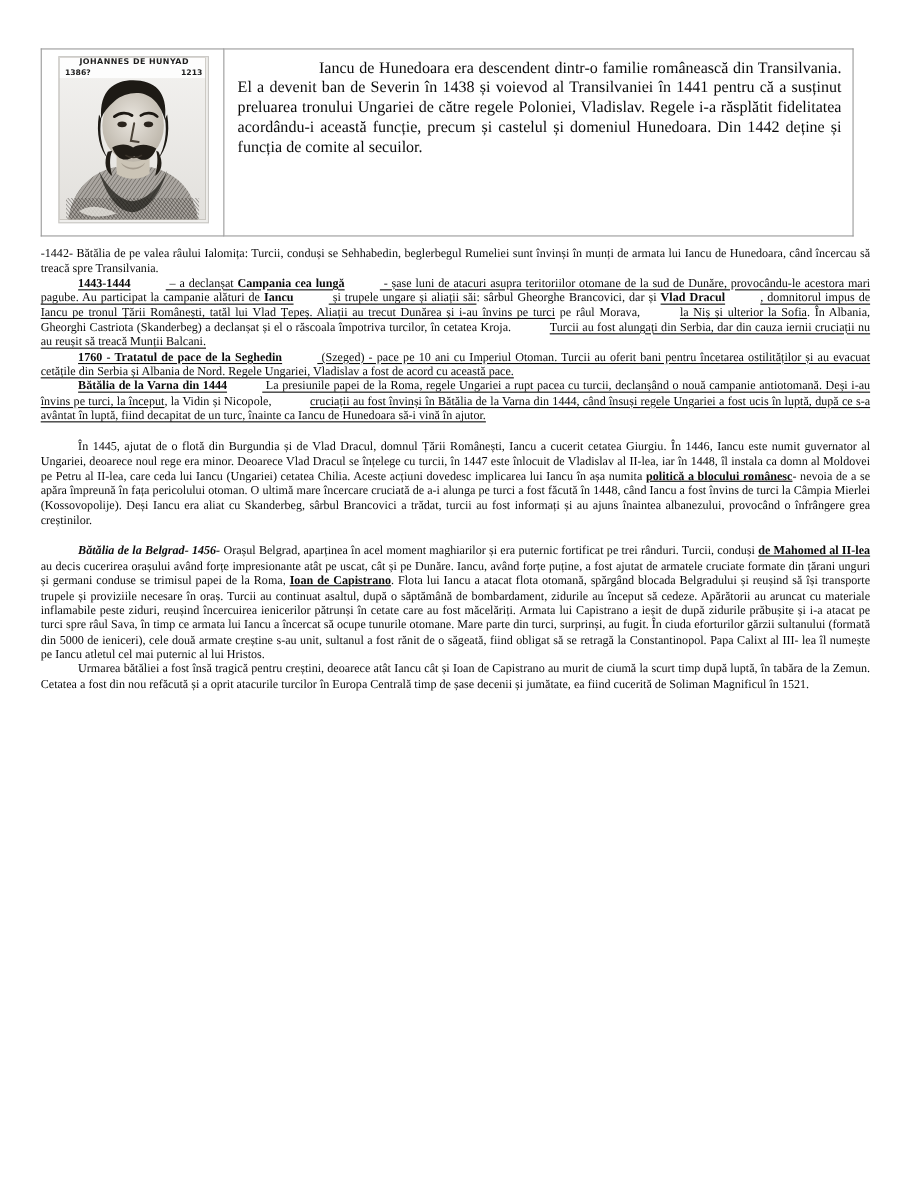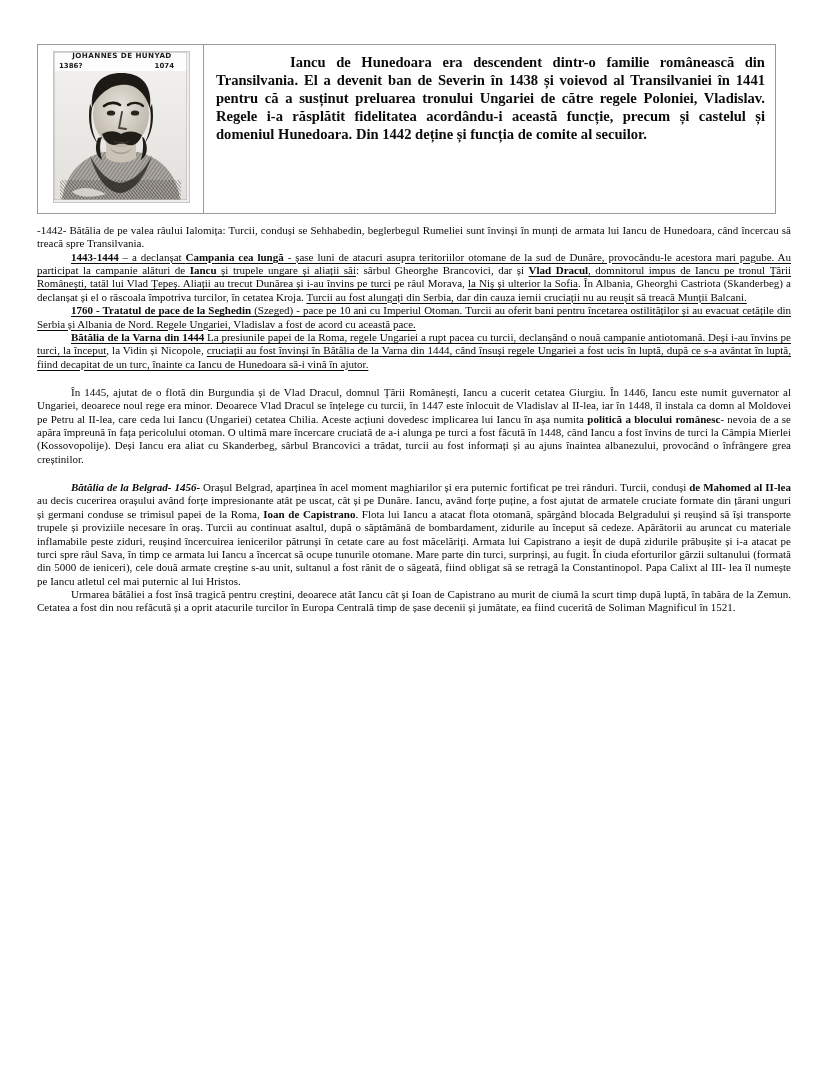--- a/index.html
+++ b/index.html
@@ -42,21 +42,20 @@
     vertical-align: top;
     padding: 0;
   }
   td.portrait-cell {
     width: 151px;
     padding: 6px 6px 6px 8px;
     text-align: center;
   }
   td.intro-cell {
     padding: 8px 10px 20px 12px;
-    font-weight: bold;
   }
 
   
   .engraving {
     width: 135px;
     height: 150px;
     display: inline-block;
     background: #efeeec;
     border: 1px solid #c9c7c4;
     position: relative;
@@ -74,21 +73,21 @@
     letter-spacing: 0.4px;
     color: #1c1c1c;
     text-align: center;
     line-height: 1.05;
     z-index: 4;
   }
   .cap-years {
     position: absolute;
     top: 10px;
     left: 5px;
-    right: 15px;
+    right: 5px;
     display: flex;
     justify-content: space-between;
     font-family: "DejaVu Sans", sans-serif;
     font-size: 7px;
     font-weight: bold;
     color: #1c1c1c;
     z-index: 4;
   }
 
   
@@ -102,24 +101,24 @@
   }
   p.intro {
     font-size: 14.6px;
     line-height: 1.235;
     text-indent: 74px;
   }
   .blk { margin-top: 0; }
   .indent { text-indent: 34px; }
   .gap-before { margin-top: 15px; }
 
-  b, .b { font-weight: bold; }
+  b, .b { font-weight: bold; text-decoration: underline; }
   i, .i { }
   .bi { font-weight: bold; font-style: italic; }
-  .u { text-decoration: underline; text-underline-offset: 2px; }
+  .u { text-decoration: underline; text-underline-offset: 2px; padding-left: 32px; }
   .bu { font-weight: bold; text-decoration: underline; text-underline-offset: 2px; }
 </style>
 </head>
 <body>
 
 <div id="page">
   <div class="content">
 
     <table class="portrait-table">
       <tbody>
@@ -176,21 +175,21 @@
 
               <path d="M56 96 C62 102 72 102 78 96 C74 104 60 104 56 96 Z" fill="#8d8477" opacity="0.6"></path>
 
               <rect x="6" y="128" width="121" height="19" fill="url(#hatch2)" opacity="0.75"></rect>
               <path d="M18 140 C30 132 44 138 52 142 C40 146 26 146 18 140 Z" fill="#e6e3dd" opacity="0.8"></path>
               <rect x="0" y="0" width="133" height="148" fill="none" stroke="#b5b1aa" stroke-width="1"></rect>
             </svg>
             <span class="engraving-caption">JOHANNES DE HUNYAD</span>
             <span class="cap-years">
               <span>1386?</span>
-              <span>1074</span>
+              <span>1213</span>
             </span>
           </span>
         </td>
         <td class="intro-cell">
           <p class="intro">Iancu de Hunedoara era descendent dintr-o familie românească din Transilvania. El a devenit ban de Severin în 1438 și voievod al Transilvaniei în 1441 pentru că a susținut preluarea tronului Ungariei de către regele Poloniei, Vladislav. Regele i-a răsplătit fidelitatea acordându-i această funcție, precum și castelul și domeniul Hunedoara. Din 1442 deține și funcția de comite al secuilor.</p>
         </td>
       </tr>
     </tbody>
       </table>
 

